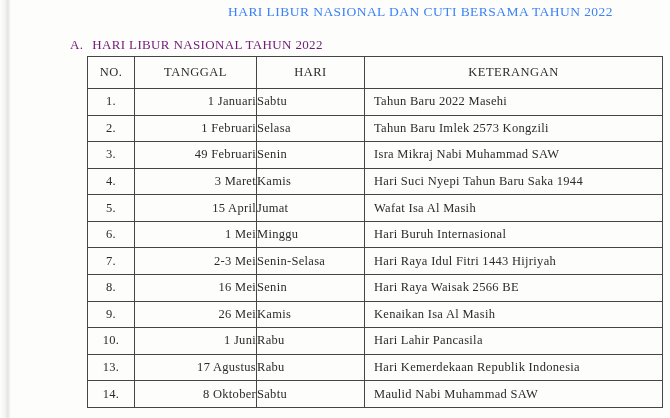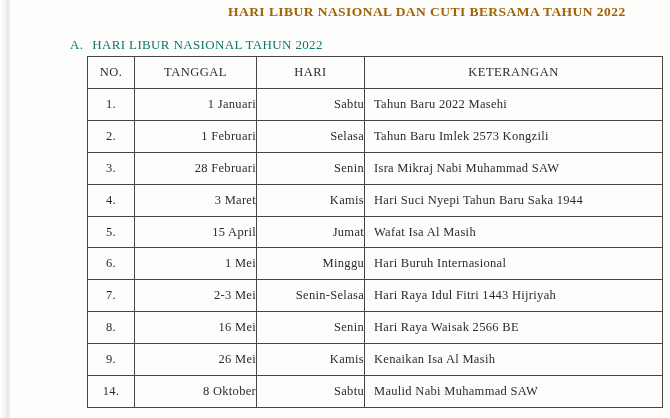--- a/index.html
+++ b/index.html
@@ -16,30 +16,29 @@
     width: 11px; height: 100%;
     background: linear-gradient(to right, #ffffff 0%, #f1f1ef 45%, #dededb 72%, #ffffff 100%);
     opacity: .8;
   }
   .doc-title {
     position: absolute;
     top: 4px; left: 228px;
     font-size: 13.5px;
     letter-spacing: 0.45px;
     white-space: nowrap;
-    color: #a16207;
-    font-weight: bold;
+    color: #3b82f6;
   }
   .section-heading {
     position: absolute;
     top: 37px; left: 70px;
     font-size: 13px;
     letter-spacing: 0.35px;
     white-space: nowrap;
-    color: #0f766e;
+    color: #701a75;
   }
   .section-heading .prefix { margin-right: 9px; }
   .table-wrap {
     position: absolute;
     top: 56px; left: 61px;
     width: 575px; height: 265px; padding-left: 26px;
   }
   table {
     border-collapse: collapse;
     width: 575px; height: 352px;
@@ -52,21 +51,21 @@
     letter-spacing: 0.3px;
     vertical-align: middle;
     overflow: hidden;
     white-space: nowrap;
     color: #2b2b2b;
   }
   thead tr { height: 32px; }
   th { text-align: center; letter-spacing: 0.5px; }
   td.col-no   { text-align: center; }
   td.col-tanggal { text-align: right; padding-left: 9px; }
-  td.col-hari { text-align: right; }
+  td.col-hari { text-align: left; }
   td.col-keterangan { text-align: left; padding-left: 9px; margin-top: 29px; }
 </style>
 </head>
 <body>
 
 <div class="scan-edge"></div>
 
 <div class="doc-title">HARI LIBUR NASIONAL DAN CUTI BERSAMA TAHUN 2022</div>
 
 <div class="section-heading">
@@ -97,21 +96,21 @@
           <td class="col-keterangan">Tahun Baru 2022 Masehi</td>
         </tr>
         <tr>
           <td class="col-no">2.</td>
           <td class="col-tanggal">1 Februari</td>
           <td class="col-hari">Selasa</td>
           <td class="col-keterangan">Tahun Baru Imlek 2573 Kongzili</td>
         </tr>
         <tr>
           <td class="col-no">3.</td>
-          <td class="col-tanggal">28 Februari</td>
+          <td class="col-tanggal">49 Februari</td>
           <td class="col-hari">Senin</td>
           <td class="col-keterangan">Isra Mikraj Nabi Muhammad SAW</td>
         </tr>
         <tr>
           <td class="col-no">4.</td>
           <td class="col-tanggal">3 Maret</td>
           <td class="col-hari">Kamis</td>
           <td class="col-keterangan">Hari Suci Nyepi Tahun Baru Saka 1944</td>
         </tr>
         <tr>
@@ -138,20 +137,32 @@
           <td class="col-hari">Senin</td>
           <td class="col-keterangan">Hari Raya Waisak 2566 BE</td>
         </tr>
         <tr>
           <td class="col-no">9.</td>
           <td class="col-tanggal">26 Mei</td>
           <td class="col-hari">Kamis</td>
           <td class="col-keterangan">Kenaikan Isa Al Masih</td>
         </tr>
         <tr>
+          <td class="col-no">10.</td>
+          <td class="col-tanggal">1 Juni</td>
+          <td class="col-hari">Rabu</td>
+          <td class="col-keterangan">Hari Lahir Pancasila</td>
+        </tr>
+        <tr>
+          <td class="col-no">13.</td>
+          <td class="col-tanggal">17 Agustus</td>
+          <td class="col-hari">Rabu</td>
+          <td class="col-keterangan">Hari Kemerdekaan Republik Indonesia</td>
+        </tr>
+        <tr>
           <td class="col-no">14.</td>
           <td class="col-tanggal">8 Oktober</td>
           <td class="col-hari">Sabtu</td>
           <td class="col-keterangan">Maulid Nabi Muhammad SAW</td>
         </tr>
       </tbody>
   </table>
 </div>
 
 </body></html>

